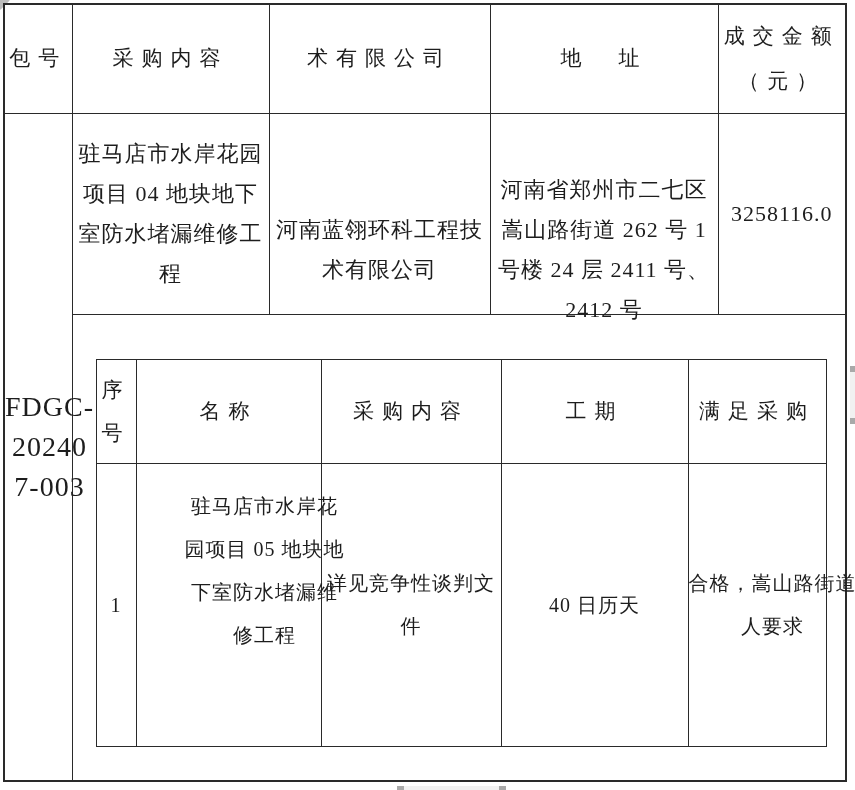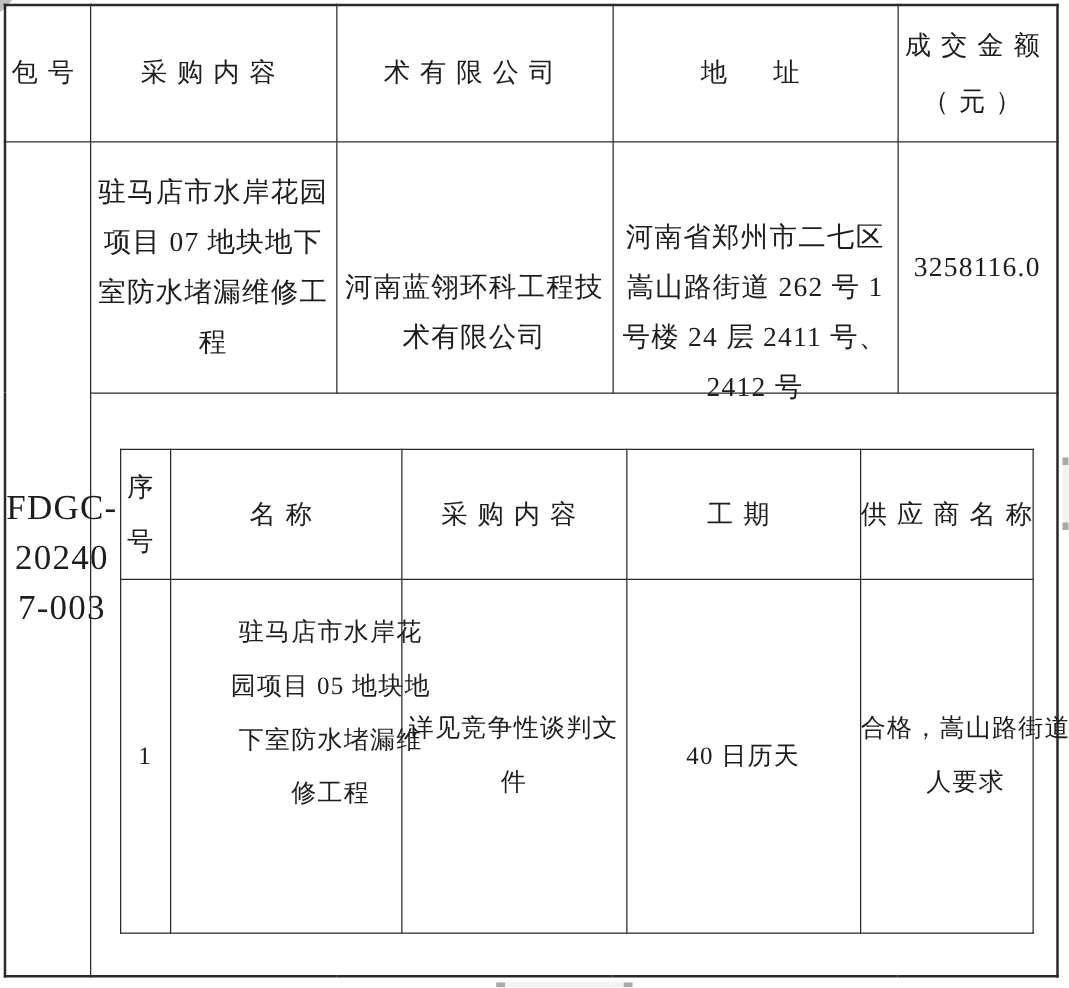--- a/index.html
+++ b/index.html
@@ -105,21 +105,21 @@
         <td><span class="t">术有限公司</span></td>
         <td><span class="t">地　址</span></td>
         <td><span class="t">成交金额
 （元）</span></td>
       </tr>
       <tr class="orow obody">
         <td class="pkg" rowspan="2"><span class="t">FDGC-
 20240
 7-003</span></td>
         <td><span class="t">驻马店市水岸花园
-项目 07 地块地下
+项目 04 地块地下
 室防水堵漏维修工
 程</span></td>
         <td class="shift-down"><span class="t">河南蓝翎环科工程技
 术有限公司</span></td>
         <td class="shift-down"><span class="t">河南省郑州市二七区
 嵩山路街道 262 号 1
 号楼 24 层 2411 号、
 2412 号</span></td>
         <td><span class="t">3258116.0</span></td>
       </tr>
@@ -134,21 +134,21 @@
               <col style="width:187px">
               <col style="width:138px">
             </colgroup>
             <tbody>
               <tr class="ihead">
                 <td><span class="t">序
 号</span></td>
                 <td><span class="t">名称</span></td>
                 <td><span class="t">采购内容</span></td>
                 <td><span class="t">工期</span></td>
-                <td><span class="t">供应商名称</span></td>
+                <td><span class="t">满足采购</span></td>
               </tr>
               <tr class="irow">
                 <td><span class="t">1</span></td>
                 <td class="name-cell"><span class="t">驻马店市水岸花
 园项目 05 地块地
 下室防水堵漏维
 修工程</span></td>
                 <td><span class="t">详见竞争性谈判文
 件</span></td>
                 <td><span class="t">40 日历天</span></td>

